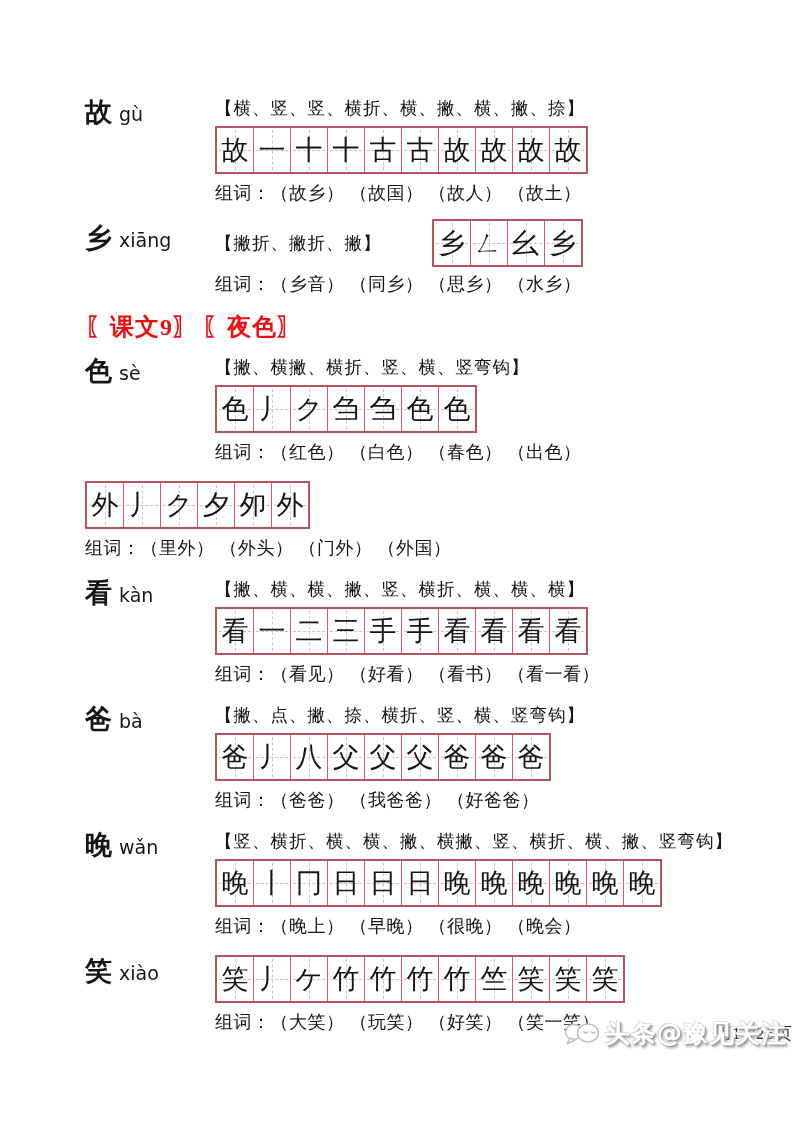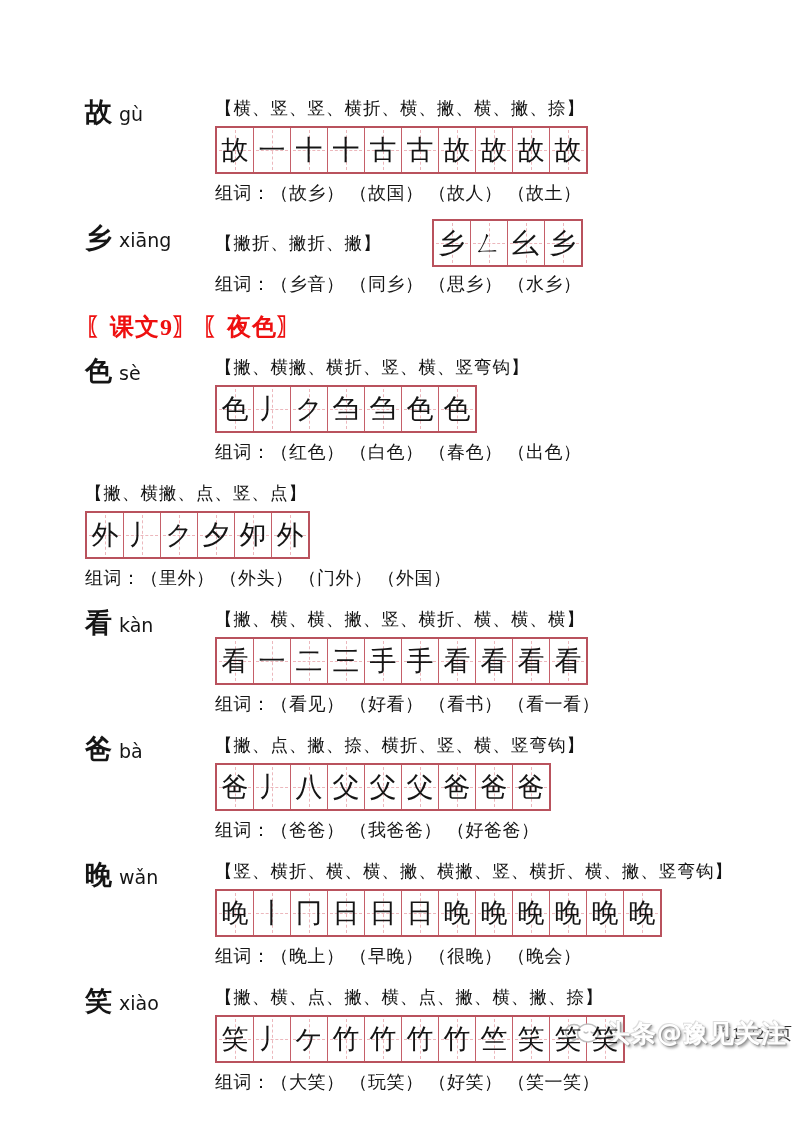--- a/index.html
+++ b/index.html
@@ -151,23 +151,21 @@
             <div class="box"><span class="g">色</span></div>
             <div class="box"><span class="g">丿</span></div>
             <div class="box"><span class="g">ク</span></div>
             <div class="box"><span class="g">刍</span></div>
             <div class="box"><span class="g">刍</span></div>
             <div class="box"><span class="g">色</span></div>
             <div class="box"><span class="g">色</span></div>
           </div><div class="words">组词：（红色） （白色） （春色） （出色）</div></div>
       </div>
       <div class="entry">
-        <div class="entry-right"><div class="line1">
-            <div class="strokes">【撇、横撇、点、竖、点】</div>
-          </div><div class="boxrow">
+        <div class="entry-right"><div class="boxrow">
             <div class="box"><span class="g">外</span></div>
             <div class="box"><span class="g">丿</span></div>
             <div class="box"><span class="g">ク</span></div>
             <div class="box"><span class="g">夕</span></div>
             <div class="box"><span class="g">夘</span></div>
             <div class="box"><span class="g">外</span></div>
           </div><div class="words">组词：（里外） （外头） （门外） （外国）</div></div>
       </div>
       <div class="entry">
         <div class="entry-left"><span class="char">看</span><span class="pinyin">kàn</span></div>
@@ -216,23 +214,21 @@
             <div class="box"><span class="g">晚</span></div>
             <div class="box"><span class="g">晚</span></div>
             <div class="box"><span class="g">晚</span></div>
             <div class="box"><span class="g">晚</span></div>
             <div class="box"><span class="g">晚</span></div>
             <div class="box"><span class="g">晚</span></div>
           </div><div class="words">组词：（晚上） （早晚） （很晚） （晚会）</div></div>
       </div>
       <div class="entry">
         <div class="entry-left"><span class="char">笑</span><span class="pinyin">xiào</span></div>
-        <div class="entry-right"><div class="line1">
-            <div class="strokes">【撇、横、点、撇、横、点、撇、横、撇、捺】</div>
-          </div><div class="boxrow">
+        <div class="entry-right"><div class="boxrow">
             <div class="box"><span class="g">笑</span></div>
             <div class="box"><span class="g">丿</span></div>
             <div class="box"><span class="g">ケ</span></div>
             <div class="box"><span class="g">竹</span></div>
             <div class="box"><span class="g">竹</span></div>
             <div class="box"><span class="g">竹</span></div>
             <div class="box"><span class="g">竹</span></div>
             <div class="box"><span class="g">竺</span></div>
             <div class="box"><span class="g">笑</span></div>
             <div class="box"><span class="g">笑</span></div>

